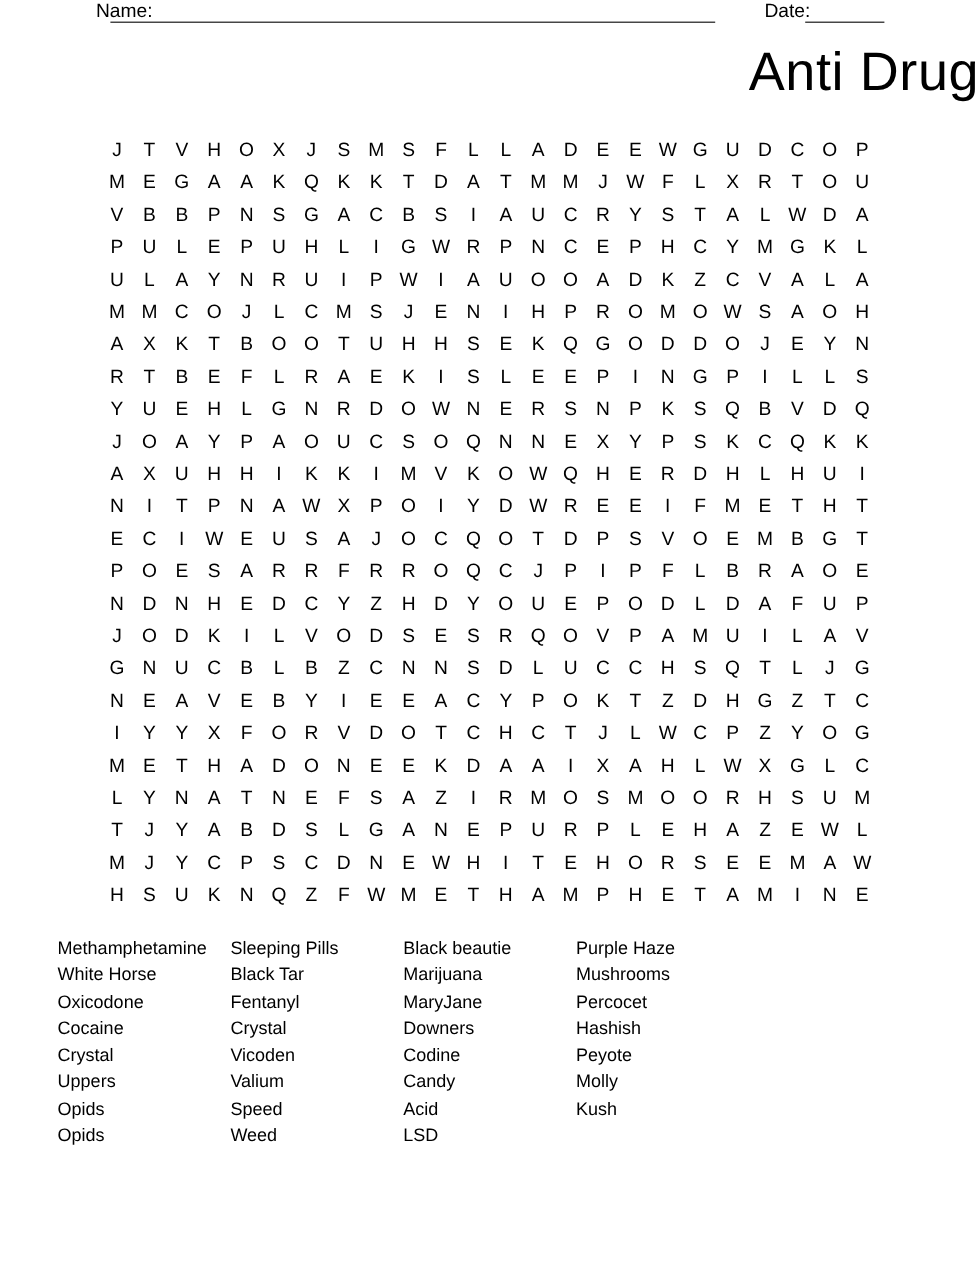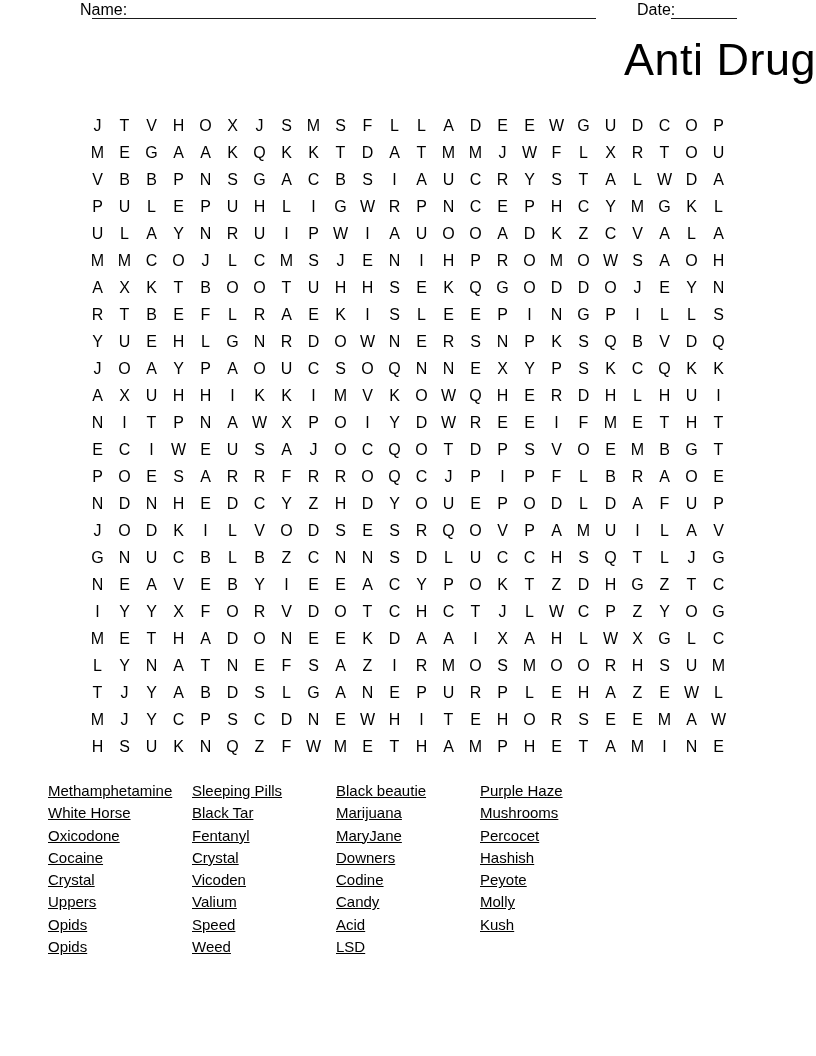--- a/index.html
+++ b/index.html
@@ -40,21 +40,21 @@
     width: 27px; height: 27px;
     line-height: 27px;
     text-align: center;
     font-size: 16px;
     font-weight: 400;
     color: #000;
   }
 
   
   .word-list { position: absolute; left: 48px; top: 780px; display: flex; }
-  .word-col { width: 144px; text-decoration: underline; }
+  .word-col { width: 144px; }
   .word-item {
     font-size: 15px;
     line-height: 22.3px;
     white-space: nowrap;
     color: #000;
   }
 </style>
 </head>
 <body>
 

